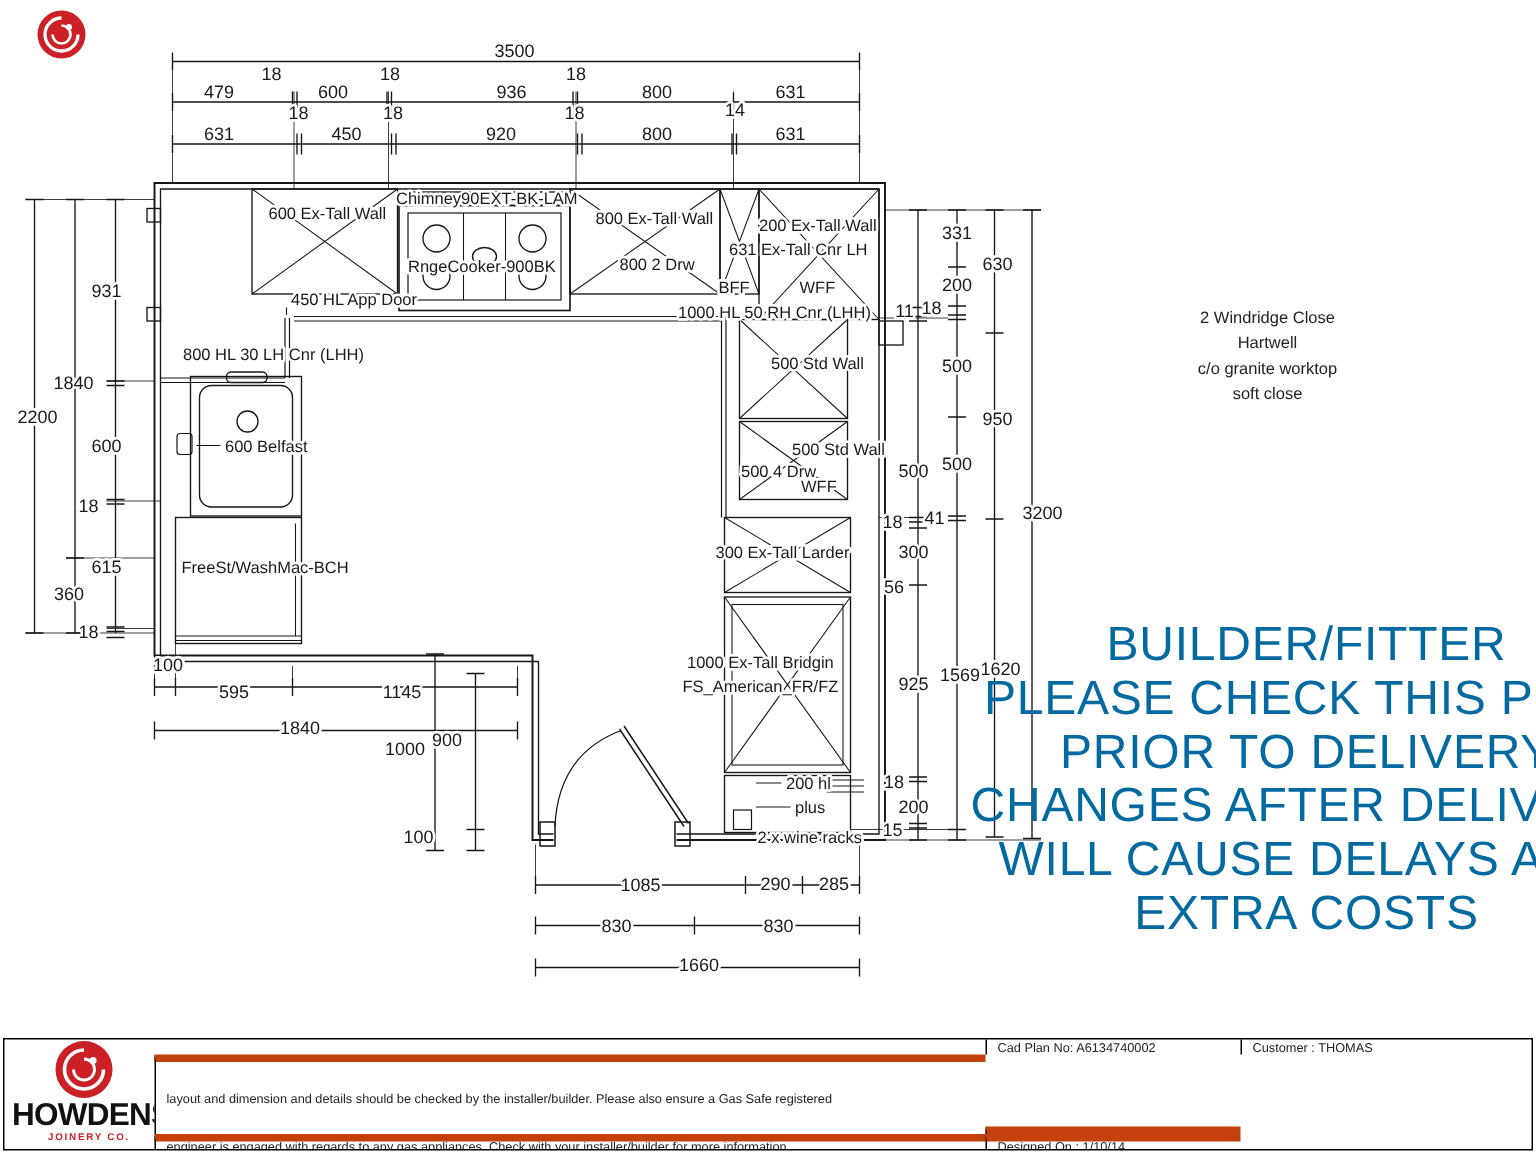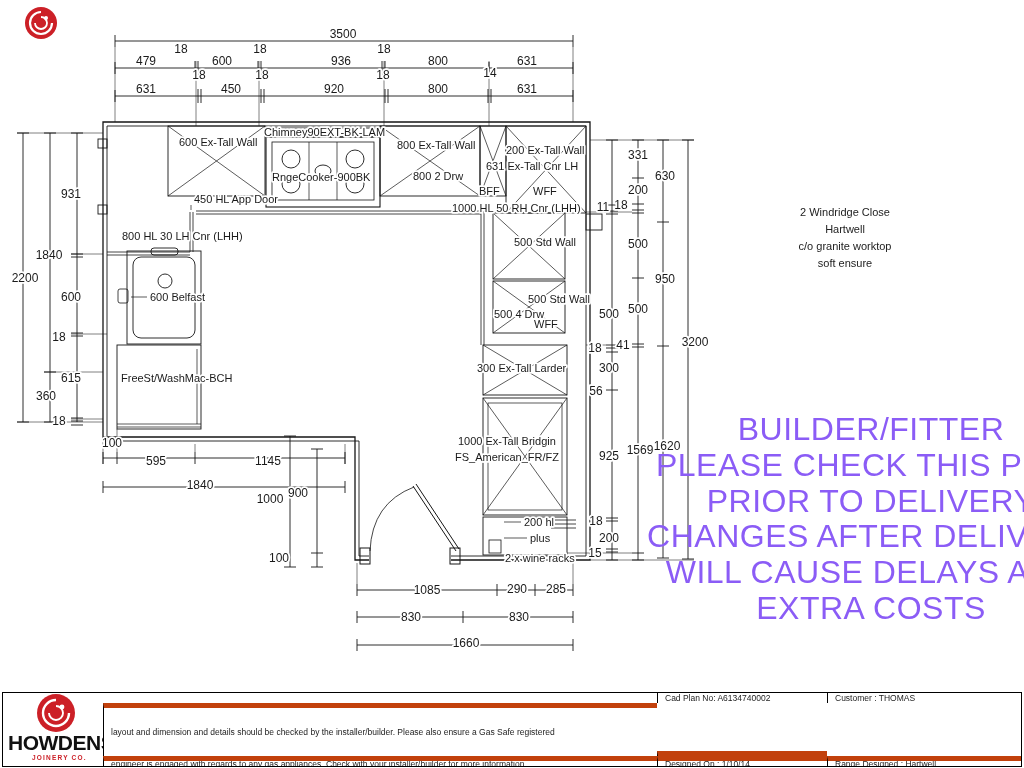--- a/index.html
+++ b/index.html
@@ -12,21 +12,21 @@
   #drawing text{font-family:"Liberation Sans",sans-serif;fill:#1a1a1a;
     paint-order:stroke;stroke:#ffffff;stroke-width:3.5px;stroke-linejoin:round;}
   #drawing text.dim{font-size:12px;}
   #drawing text.plan{font-size:11px;}
   .geo{fill:none;stroke:#161616;}
   
   #address{position:absolute;left:745px;top:204px;width:200px;text-align:center;
     font-size:11px;line-height:17px;color:#222;}
   
   .warn-line{position:absolute;left:871px;transform:translateX(-50%);
-    white-space:nowrap;font-size:32px;letter-spacing:0.5px;color:#8b5cf6;}
+    white-space:nowrap;font-size:32px;letter-spacing:0.5px;color:#0369a1;}
   
   #titleblock{position:absolute;left:2px;top:692px;width:1018px;height:73px;
     border:1px solid #000;display:grid;
     grid-template-columns:100px 554px 170px auto;
     grid-template-rows:1fr 1fr 1fr;font-size:8.5px;color:#222;background:#fff;}
   .tb-cell{border-left:1px solid #000;display:flex;align-items:center;
     padding-left:7px;overflow:hidden;white-space:nowrap;}
   .tb-top{border-top:5px solid #c2410c;}
   #logo-cell{grid-column:1;grid-row:1/4;display:flex;align-items:center;
     justify-content:center;position:relative;}
@@ -242,21 +242,21 @@
       <text x="524" y="526" text-anchor="start" class="plan">200 hl</text>
       <text x="530" y="542" text-anchor="start" class="plan">plus</text>
       <text x="505" y="562" text-anchor="start" class="plan">2 x wine racks</text>
     </g>
 </svg>
 
 <div id="address">
   <div>2 Windridge Close</div>
   <div>Hartwell</div>
   <div>c/o granite worktop</div>
-  <div>soft ensure</div>
+  <div>soft close</div>
 </div>
 
 <div>
   <div class="warn-line" style="top:411px;">BUILDER/FITTER</div>
   <div class="warn-line" style="top:447px;">PLEASE CHECK THIS PLAN</div>
   <div class="warn-line" style="top:483px;">PRIOR TO DELIVERY</div>
   <div class="warn-line" style="top:518px;">CHANGES AFTER DELIVERY</div>
   <div class="warn-line" style="top:554px;">WILL CAUSE DELAYS AND</div>
   <div class="warn-line" style="top:590px;">EXTRA COSTS</div>
 </div>
@@ -271,14 +271,13 @@
       <text x="5" y="57" font-size="21" font-weight="bold" letter-spacing="-0.5" fill="#111">HOWDENS</text>
       <text x="29" y="67" font-size="6.5" font-weight="bold" letter-spacing="1.2" fill="#cc2027">JOINERY CO.</text>
     </svg>
   </div>
   <div class="tb-cell" style="grid-column:3;grid-row:1;">Cad Plan No: A6134740002</div>
   <div class="tb-cell" style="grid-column:4;grid-row:1;">Customer : THOMAS</div>
   <div class="tb-cell tb-top" style="grid-column:2;grid-row:2;">layout and dimension and details should be checked by the installer/builder. Please also ensure a Gas Safe registered</div>
   <div class="tb-cell tb-top" style="grid-column:3;grid-row:2;margin-top:48px;">Designed By : JENNA</div>
   <div class="tb-cell tb-top" style="grid-column:2;grid-row:3;">engineer is engaged with regards to any gas appliances. Check with your installer/builder for more information.</div>
   <div class="tb-cell tb-top" style="grid-column:3;grid-row:3;">Designed On : 1/10/14</div>
-  <div class="tb-cell tb-top" style="grid-column:4;grid-row:3;">Range Designed : Hartwell</div>
 </div>
 
 </body></html>

